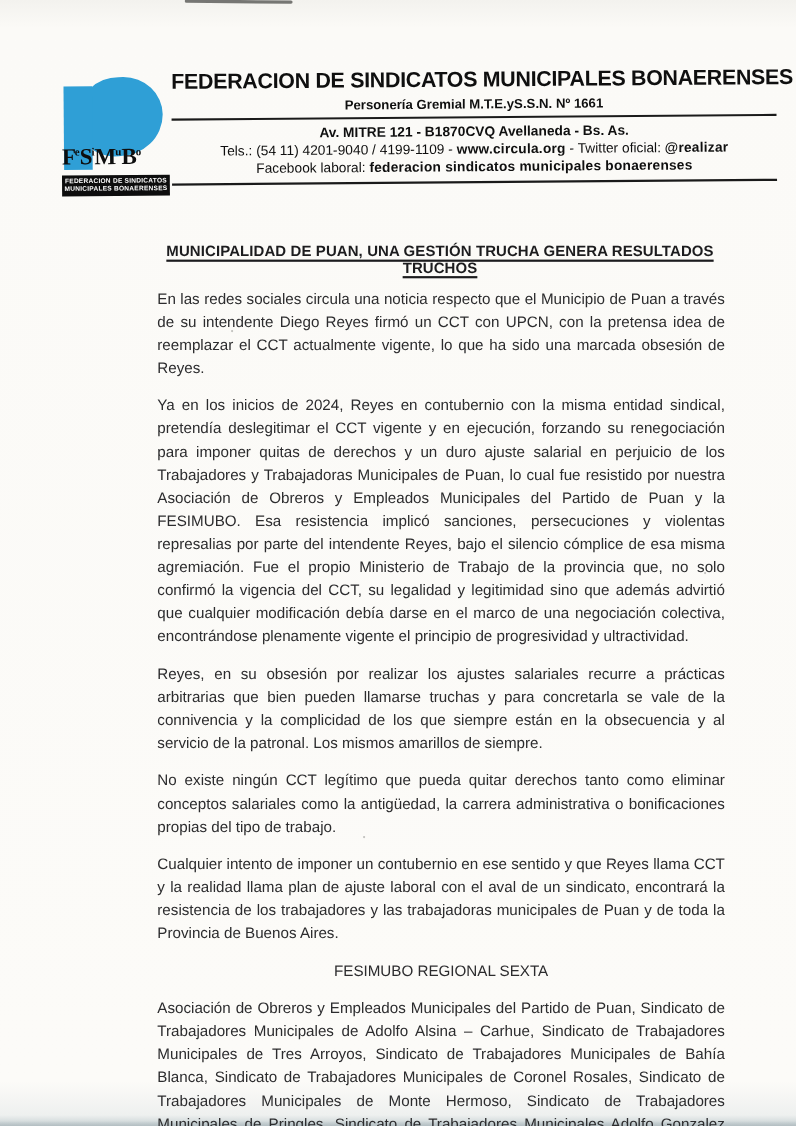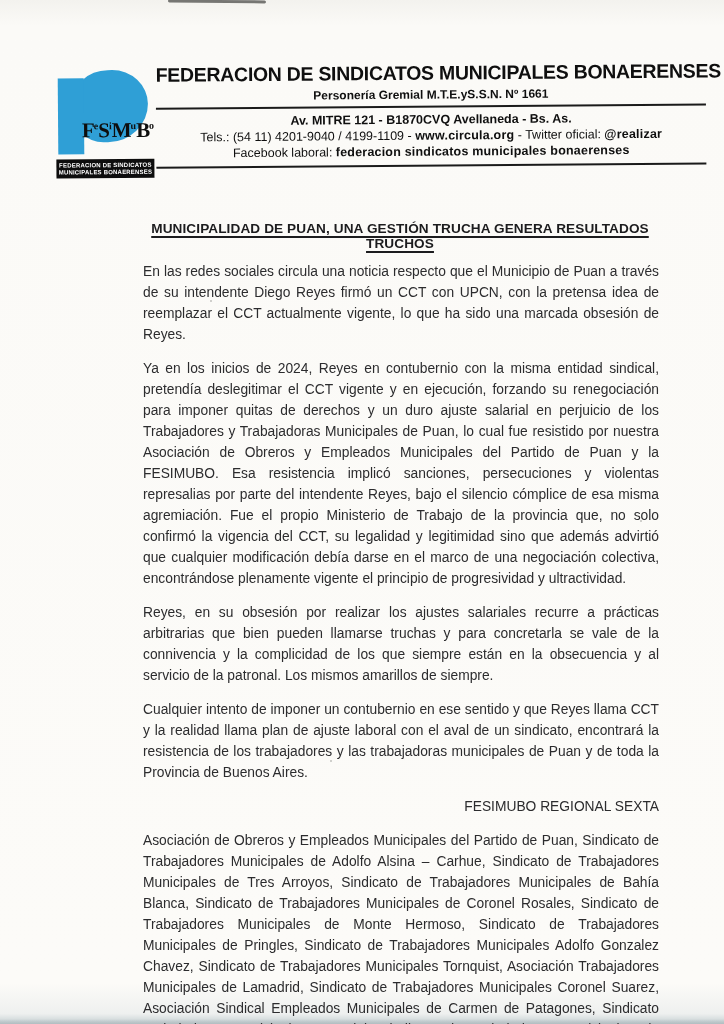--- a/index.html
+++ b/index.html
@@ -8,21 +8,21 @@
     background:linear-gradient(180deg,#f3f2ee 0%,#fbfaf7 2.5%,#fcfbf8 96%,#eef0ef 99%,#c3ced1 100%);
     overflow:hidden; font-family:"Liberation Sans", sans-serif; color:#2b2b2d;
   }
 
   
   .letterhead { position:absolute; left:56px; top:62px; width:650px; transform:rotate(-0.45deg); }
   .logo { position:absolute; left:0; top:6px; width:98px; height:108px; }
   .logo-blot { position:absolute; left:16px; top:0; width:76px; height:72px; background:#2f9fd6; border-radius:50% 50% 56% 44%; }
   .logo-bar  { position:absolute; left:2px; top:8px; width:26px; height:76px; background:#2f9fd6; }
   .logo-acronym {
-    position:absolute; left:0; top:48px; width:100%; text-align:right;
+    position:absolute; left:0; top:60px; width:100%; text-align:left;
     font-family:"Liberation Serif", serif; font-weight:700; color:#0e0e0e;
     font-size:21px; letter-spacing:-1px; white-space:nowrap;
   }
   .logo-acronym .sm { font-size:10px; vertical-align:8px; letter-spacing:0; }
   .logo-caption {
     position:absolute; left:0; bottom:0; width:100%; background:#0d0d0d; color:#ffffff;
     font-size:6px; line-height:7px; font-weight:700; text-align:center; padding:3px 0 2px;
     letter-spacing:.2px;
   }
   .hdr-text { margin-left:100px; text-align:center; color:#0f0f0f; }
@@ -39,21 +39,21 @@
     position:absolute; left:126px; top:221px; width:548px; text-align:center;
     font-size:13.6px; font-weight:700; color:#1c1c1e;
     text-decoration:underline; text-underline-offset:3px; text-decoration-thickness:1.5px;
     letter-spacing:.1px;
   }
   .body-col {
     position:absolute; left:127px; top:261px; width:548px;
     font-size:13.8px; line-height:21px; text-align:justify; color:#2c2c2e;
   }
   .body-col p { margin:0 16px 13px; }
-  .section-heading { text-align:right; }
+  .section-heading { text-align:center; }
 
   
   .smudge-top { position:absolute; left:168px; top:0; width:98px; height:3px; background:#4c4c4a; opacity:.75; border-radius:2px; transform:rotate(.5deg); }
   .bottom-edge { position:absolute; left:0; bottom:0; width:100%; height:5px; background:linear-gradient(180deg, rgba(182,192,195,0), #aeb9bd); opacity:.8; }
   .speck { position:absolute; width:2px; height:2px; background:#9a9a96; border-radius:50%; opacity:.6; }
 </style>
 </head>
 <body>
 
 <div class="scan">
@@ -84,19 +84,20 @@
       <div class="hdr-rule bottom"></div>
     </div>
   </div>
 
   <div class="doc-title">MUNICIPALIDAD DE PUAN, UNA GESTIÓN TRUCHA GENERA RESULTADOS TRUCHOS</div>
 
   <div class="body-col">
     <p>En las redes sociales circula una noticia respecto que el Municipio de Puan a través de su intendente Diego Reyes firmó un CCT con UPCN, con la pretensa idea de reemplazar el CCT actualmente vigente, lo  que ha sido una marcada obsesión de Reyes.</p>
     <p>Ya en los inicios de 2024, Reyes en contubernio con la misma entidad sindical, pretendía deslegitimar el CCT vigente y en ejecución, forzando su renegociación para imponer quitas de derechos y un duro ajuste salarial en perjuicio de los Trabajadores y Trabajadoras Municipales de Puan, lo cual fue resistido por nuestra Asociación de Obreros y Empleados Municipales del Partido de Puan y la FESIMUBO. Esa resistencia implicó sanciones, persecuciones y violentas represalias por parte del intendente Reyes, bajo el silencio cómplice de esa misma agremiación. Fue el propio Ministerio de Trabajo de la provincia que, no solo confirmó la vigencia del CCT, su legalidad y legitimidad sino que además advirtió que cualquier modificación debía darse en el marco de una negociación colectiva, encontrándose plenamente vigente el principio de progresividad y ultractividad.</p>
     <p>Reyes, en su obsesión por realizar los ajustes salariales recurre a prácticas arbitrarias que bien pueden llamarse truchas y para concretarla se vale de la connivencia y la complicidad de los que siempre están en la obsecuencia y al servicio de la patronal. Los mismos amarillos de siempre.</p>
+    <p>No existe ningún CCT legítimo que pueda quitar derechos tanto como eliminar conceptos salariales como la antigüedad, la carrera administrativa o bonificaciones propias del tipo de trabajo.</p>
     <p>Cualquier intento de imponer un contubernio en ese sentido y que Reyes llama CCT y la realidad llama plan de ajuste laboral con el aval de un sindicato, encontrará la resistencia de los trabajadores y las trabajadoras municipales de Puan y de toda la Provincia de Buenos Aires.</p>
     <p class="section-heading">FESIMUBO REGIONAL SEXTA</p>
     <p>Asociación de Obreros y Empleados Municipales del Partido de Puan, Sindicato de Trabajadores Municipales de Adolfo Alsina – Carhue, Sindicato de Trabajadores Municipales de Tres Arroyos, Sindicato de Trabajadores Municipales de Bahía Blanca, Sindicato de Trabajadores Municipales de Coronel Rosales, Sindicato de Trabajadores Municipales de Monte Hermoso, Sindicato de Trabajadores Municipales de Pringles, Sindicato de Trabajadores Municipales Adolfo Gonzalez Chavez, Sindicato de Trabajadores Municipales Tornquist, Asociación Trabajadores Municipales de Lamadrid, Sindicato de Trabajadores Municipales Coronel Suarez, Asociación Sindical Empleados Municipales de Carmen de Patagones, Sindicato Trabajadores Municipales Guamini, Sindicato de Trabajadores Municipales de Saavedra, Sindicato de Trabajadores Municipales de Villarino. Sindicato de Trabajadores Municipales de Daireaux.</p>
 
   </div>
 
 </div>
 
 </body></html>

